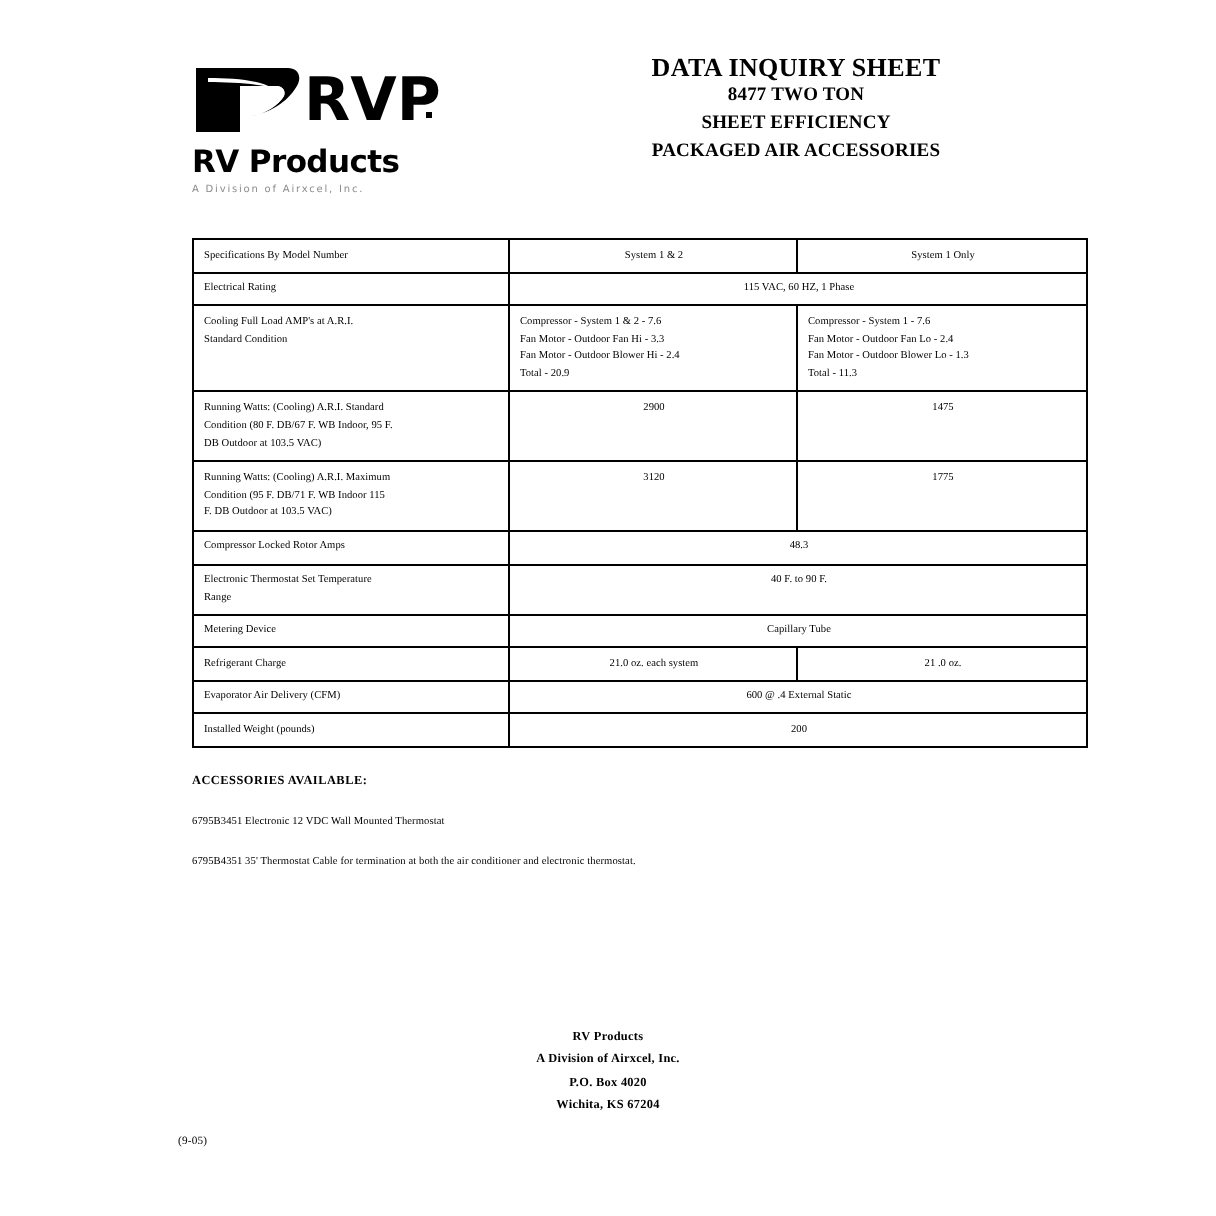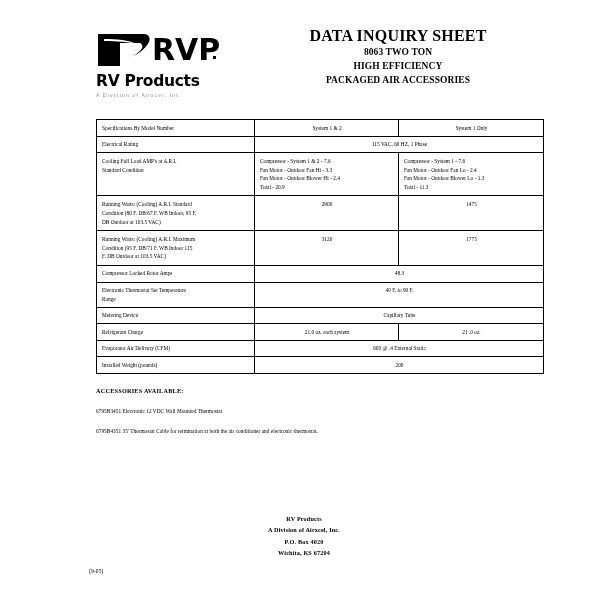--- a/index.html
+++ b/index.html
@@ -60,21 +60,21 @@
   .title-block {
     position: absolute;
     left: 248px;
     top: 0;
     width: 300px;
     text-align: center;
   }
   .doc-title {
     font-family: "Liberation Serif", serif;
     font-weight: bold;
-    font-size: 16px;
+    font-size: 13px;
     letter-spacing: 0.2px;
     line-height: 1.25;
   }
   .doc-sub {
     font-family: "Liberation Serif", serif;
     font-weight: bold;
     font-size: 9.5px;
     letter-spacing: 0.1px;
     line-height: 1.45;
   }
@@ -185,22 +185,22 @@
         <path d="M8 9 C20 9 34 10 40 14 C34 12 20 11 8 11 Z" fill="#ffffff"></path>
         <text x="56" y="30" font-family="DejaVu Sans, sans-serif" font-size="30" font-weight="bold" fill="#000000">RVP</text>
         <rect x="117" y="26" width="3" height="3" fill="#000000"></rect>
       </svg>
       <div class="logo-wordmark">RV Products</div>
       <div class="logo-subtitle">A Division of Airxcel, Inc.</div>
     </div>
 
     <div class="title-block">
       <div class="doc-title">DATA INQUIRY SHEET</div>
-      <div class="doc-sub">8063 TWO TON</div>
-      <div class="doc-sub">HIGH EFFICIENCY</div>
+      <div class="doc-sub">8477 TWO TON</div>
+      <div class="doc-sub">SHEET EFFICIENCY</div>
       <div class="doc-sub">PACKAGED AIR ACCESSORIES</div>
     </div>
 
   </div>
 
   <table class="spec-table">
     <tbody>
       <tr>
         <td class="label lft">Specifications By Model Number</td>
         <td class="c1 hdr">System 1 &amp; 2</td>

